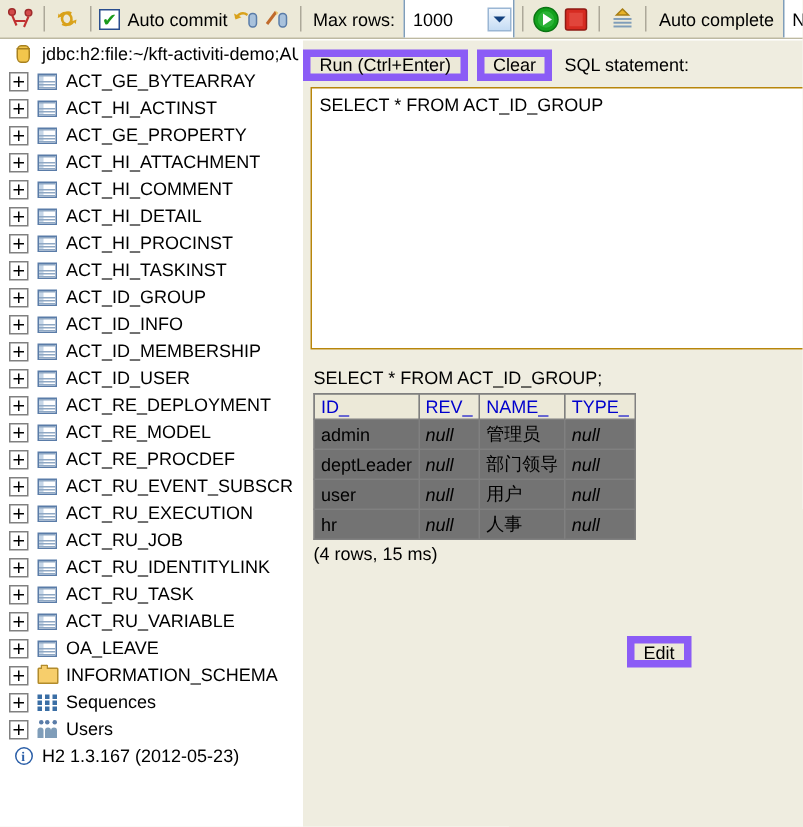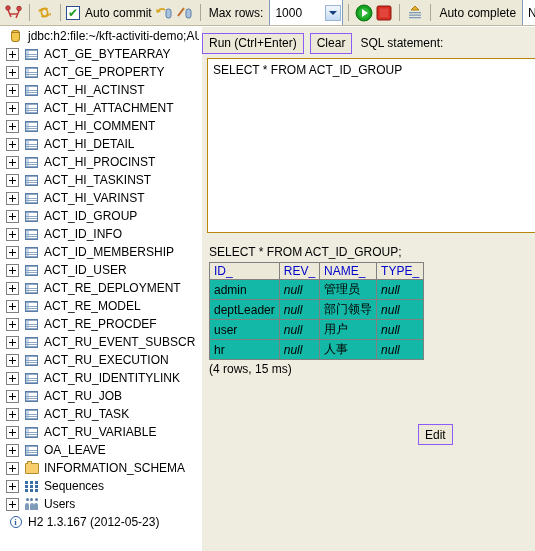--- a/index.html
+++ b/index.html
@@ -156,21 +156,21 @@
     background:#fff;color:#2B5FA8;font-size:9px;font-weight:bold;
     display:inline-flex;align-items:center;justify-content:center;
     box-sizing:border-box;font-family:"Liberation Serif",serif;
   }
   
   #cmdbar{
     position:absolute;left:0;top:4px;width:333px;height:24px;
     display:flex;align-items:center;white-space:nowrap;
   }
   .btn{
-    background:#ECE9D8;border:1px solid #8b5cf6;
+    background:#ECE9D8;border:5px solid #8b5cf6;
     font-family:"Liberation Sans",sans-serif;font-size:12px;color:#000;
     padding:2px 6px;height:21px;box-sizing:border-box;
     display:inline-flex;align-items:center;flex:0 0 auto;
     cursor:default;
   }
   #sqlLabel{margin-left:8px;font-size:12px;flex:0 0 auto;}
   #sqlbox{
     position:absolute;left:5px;top:31px;width:528px;height:175px;
     border:1px solid #B8860B;background:#ffffff;
     box-sizing:border-box;padding:4px 5px;
@@ -178,21 +178,21 @@
     color:#000;overflow:hidden;resize:none;outline:none;
     line-height:15px;
   }
   #results{
     position:absolute;left:7px;top:218px;width:386px;
   }
   #resultSql{
     font-size:12px;color:#000;margin-bottom:3px;white-space:nowrap;
   }
   table.rt{
-    border-collapse:collapse;background:#14b8a6;
+    border-collapse:collapse;background:#737373;
     font-size:12px;
   }
   table.rt th,table.rt td{
     border:1px solid #808080;
     padding:1px 4px;
     text-align:left;
     font-weight:normal;
     white-space:nowrap;
     height:17px;
     box-sizing:border-box;
@@ -335,46 +335,46 @@
         <span class="expander"></span>
         <span class="t-icon">
           <span class="ic-table">
             <b></b>
             <i></i>
             <i></i>
             <i></i>
             <i></i>
           </span>
         </span>
+        <span class="t-label">ACT_HI_ACTINST</span>
+      </div>
+      <div class="tree-row">
+        <span class="expander"></span>
+        <span class="t-icon">
+          <span class="ic-table">
+            <b></b>
+            <i></i>
+            <i></i>
+            <i></i>
+            <i></i>
+          </span>
+        </span>
         <span class="t-label">ACT_GE_PROPERTY</span>
       </div>
       <div class="tree-row">
         <span class="expander"></span>
         <span class="t-icon">
           <span class="ic-table">
             <b></b>
             <i></i>
             <i></i>
             <i></i>
             <i></i>
           </span>
         </span>
-        <span class="t-label">ACT_HI_ACTINST</span>
-      </div>
-      <div class="tree-row">
-        <span class="expander"></span>
-        <span class="t-icon">
-          <span class="ic-table">
-            <b></b>
-            <i></i>
-            <i></i>
-            <i></i>
-            <i></i>
-          </span>
-        </span>
         <span class="t-label">ACT_HI_ATTACHMENT</span>
       </div>
       <div class="tree-row">
         <span class="expander"></span>
         <span class="t-icon">
           <span class="ic-table">
             <b></b>
             <i></i>
             <i></i>
             <i></i>
@@ -426,33 +426,20 @@
         <span class="expander"></span>
         <span class="t-icon">
           <span class="ic-table">
             <b></b>
             <i></i>
             <i></i>
             <i></i>
             <i></i>
           </span>
         </span>
-        <span class="t-label">ACT_HI_VARINST</span>
-      </div>
-      <div class="tree-row">
-        <span class="expander"></span>
-        <span class="t-icon">
-          <span class="ic-table">
-            <b></b>
-            <i></i>
-            <i></i>
-            <i></i>
-            <i></i>
-          </span>
-        </span>
         <span class="t-label">ACT_ID_GROUP</span>
       </div>
       <div class="tree-row">
         <span class="expander"></span>
         <span class="t-icon">
           <span class="ic-table">
             <b></b>
             <i></i>
             <i></i>
             <i></i>
@@ -556,34 +543,34 @@
         <span class="expander"></span>
         <span class="t-icon">
           <span class="ic-table">
             <b></b>
             <i></i>
             <i></i>
             <i></i>
             <i></i>
           </span>
         </span>
+        <span class="t-label">ACT_RU_JOB</span>
+      </div>
+      <div class="tree-row">
+        <span class="expander"></span>
+        <span class="t-icon">
+          <span class="ic-table">
+            <b></b>
+            <i></i>
+            <i></i>
+            <i></i>
+            <i></i>
+          </span>
+        </span>
         <span class="t-label">ACT_RU_IDENTITYLINK</span>
-      </div>
-      <div class="tree-row">
-        <span class="expander"></span>
-        <span class="t-icon">
-          <span class="ic-table">
-            <b></b>
-            <i></i>
-            <i></i>
-            <i></i>
-            <i></i>
-          </span>
-        </span>
-        <span class="t-label">ACT_RU_JOB</span>
       </div>
       <div class="tree-row">
         <span class="expander"></span>
         <span class="t-icon">
           <span class="ic-table">
             <b></b>
             <i></i>
             <i></i>
             <i></i>
             <i></i>

